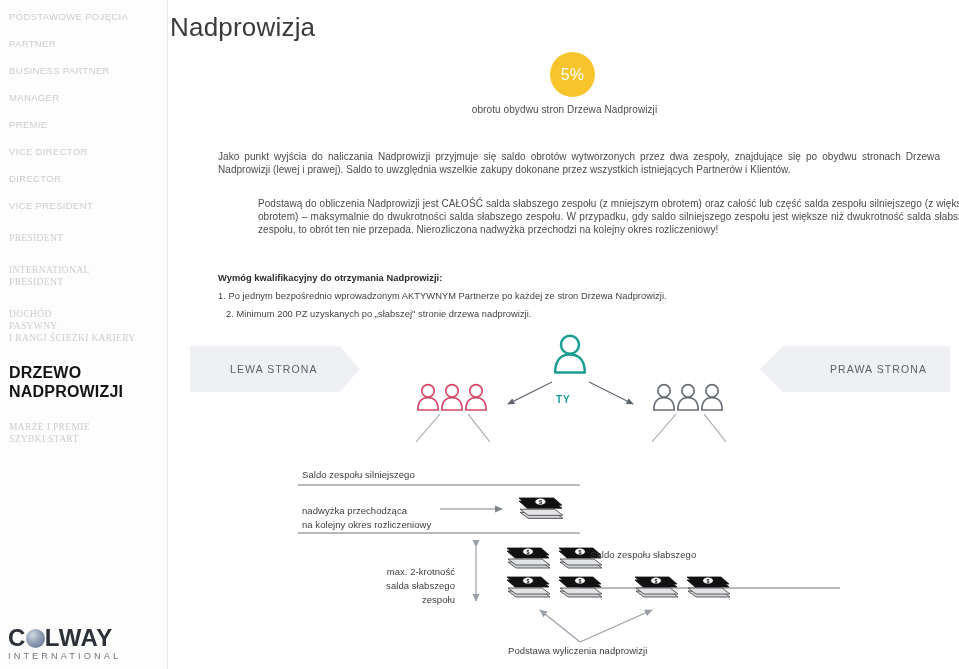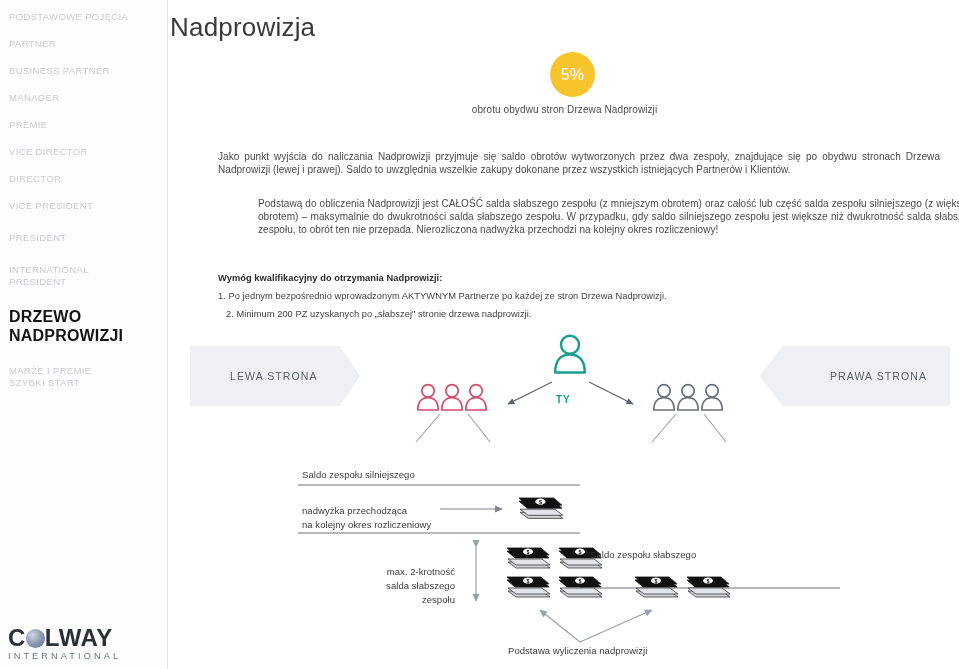--- a/index.html
+++ b/index.html
@@ -20,21 +20,21 @@
   }
   .sb-item {
     color: #c9ccd1;
     font-size: 9.5px;
     letter-spacing: .35px;
     line-height: 12px;
     padding: 3px 4px 3px 3px;
     white-space: pre-line;
   }
   .sb-item.sp1 { margin-top: 9px; }
-  .sb-item.sp2 { margin-top: 14px; }
+  .sb-item.sp2 { margin-top: 14px; font-family: Liberation Serif, serif; }
   .sb-item.current {
     color: #141414;
     font-size: 16px;
     font-weight: bold;
     line-height: 19px;
     letter-spacing: .2px;
     margin-top: 13px;
   }
   .logo-wrap { position: absolute; left: 8px; bottom: 8px; width: 150px; }
   .logo-main {
@@ -81,21 +81,21 @@
     font-size: 9.3px; font-weight: bold; color: #2a2a2a; letter-spacing: .05px;
   }
   .req-item {
     position: absolute; font-size: 9.3px; color: #3f3f3f; letter-spacing: .05px;
   }
   #req1 { left: 218px; top: 291px; }
   #req2 { left: 226px; top: 309px; }
 
   
   .banner {
-    position: absolute; top: 346px; height: 60px;
+    position: absolute; top: 346px; height: 46px;
     background: #eef0f4; color: #5a5f68;
     font-size: 10.5px; letter-spacing: 1.1px;
     display: flex; align-items: center;
   }
   .banner-left {
     left: 190px; width: 170px; padding-left: 40px;
     clip-path: polygon(0 0, 88% 0, 100% 50%, 88% 100%, 0 100%);
   }
   .banner-right {
     left: 760px; width: 190px; padding-left: 70px;
@@ -131,20 +131,23 @@
     <div class="sb-item sp1">PARTNER</div>
     <div class="sb-item sp1">BUSINESS PARTNER</div>
     <div class="sb-item sp1">MANAGER</div>
     <div class="sb-item sp1">PREMIE</div>
     <div class="sb-item sp1">VICE DIRECTOR</div>
     <div class="sb-item sp1">DIRECTOR</div>
     <div class="sb-item sp1">VICE PRESIDENT</div>
     <div class="sb-item sp2">PRESIDENT</div>
     <div class="sb-item sp2">INTERNATIONAL
 PRESIDENT</div>
+    <div class="sb-item sp2">DOCHÓD
+PASYWNY
+I RANGI ŚCIEŻKI KARIERY</div>
     <div class="sb-item current">DRZEWO
 NADPROWIZJI</div>
     <div class="sb-item sp2">MARŻE I PREMIE
 SZYBKI START</div>
 
     <div class="logo-wrap">
       <div class="logo-main">
         <span>C</span>
         <span class="globe"></span>
         <span>LWAY</span>

